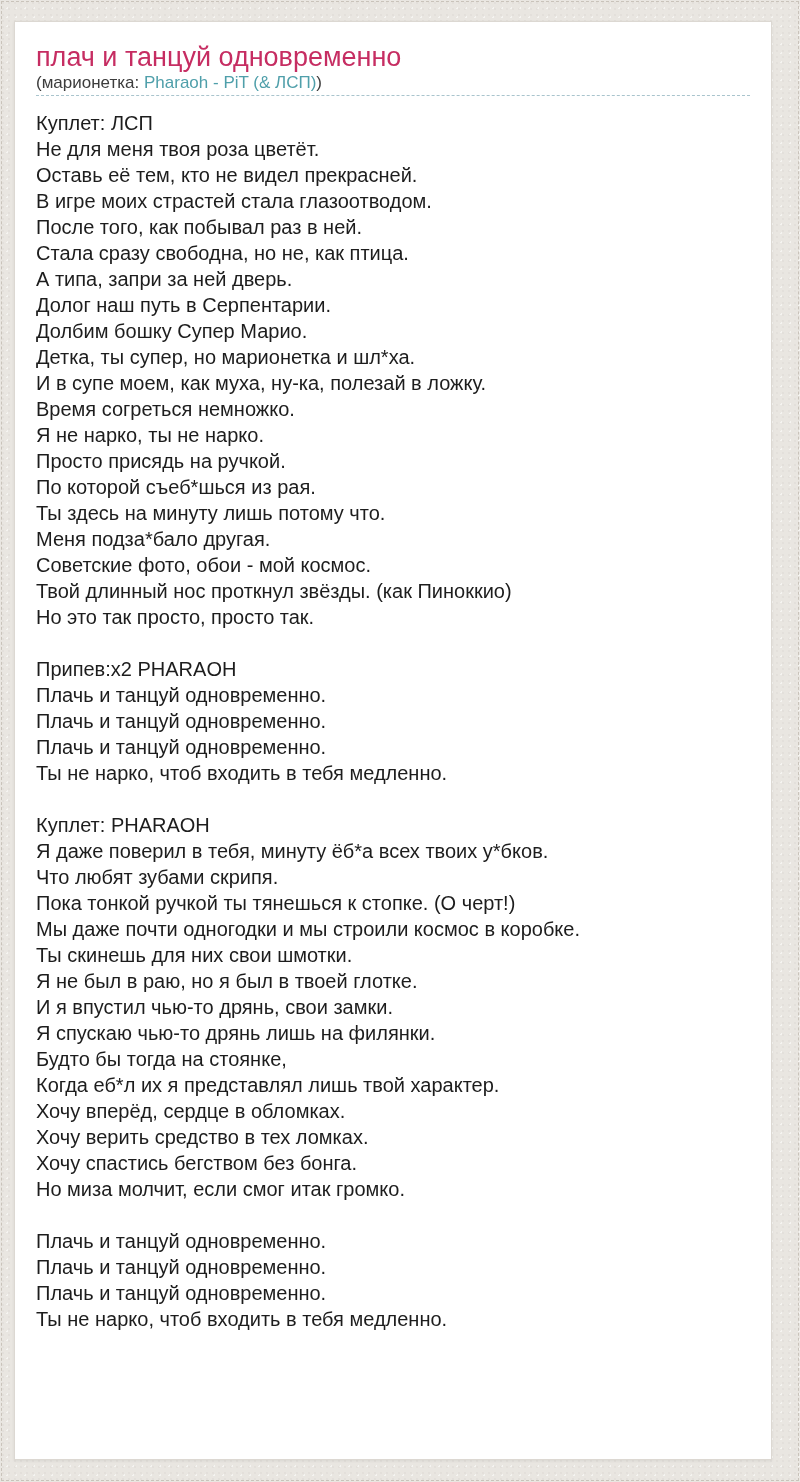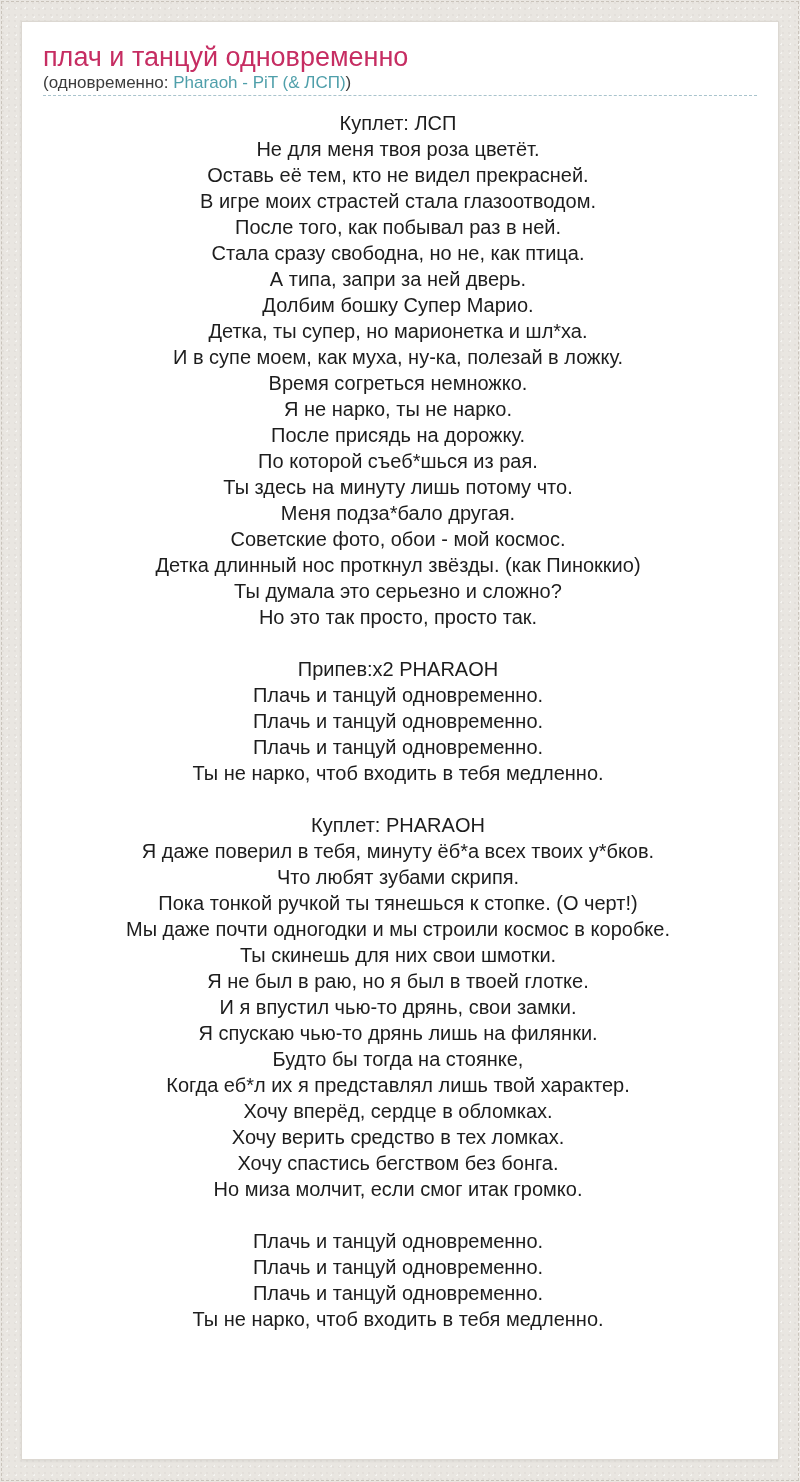--- a/index.html
+++ b/index.html
@@ -26,21 +26,21 @@
     overflow: hidden;
   }
   .page-border {
     position: absolute;
     inset: 1px;
     border: 1px dashed #c9c3ba;
     pointer-events: none;
   }
   .card {
     position: absolute;
-    left: 21px;
+    left: 14px;
     top: 21px;
     width: 758px;
     min-height: 1439px;
     background: var(--card-bg);
     border: 1px solid #dcd8d2;
     box-shadow: 0 1px 3px rgba(0,0,0,0.07);
   }
   .card-header {
     padding: 21px 21px 0 21px;
   }
@@ -63,57 +63,56 @@
     color: var(--link-color);
     text-decoration: none;
     cursor: pointer;
     text-align: center;
   }
   .lyrics {
     padding: 14px 25px 26px 21px;
     font-size: 20px;
     line-height: 26px;
     color: var(--text-color);
-    text-align: center;
   }
   .lyric-line {
     min-height: 26px;
     white-space: pre-wrap;
   }
 </style>
 </head>
 <body>
 
 <div class="page-border"></div>
 
 <div class="card">
   <div class="card-header">
     <h1 class="page-title">плач и танцуй одновременно</h1>
-    <div class="artist-line"><span>(одновременно: </span><a class="artist-link">Pharaoh - PiT (&amp; ЛСП)</a><span>)</span></div>
+    <div class="artist-line"><span>(марионетка: </span><a class="artist-link">Pharaoh - PiT (&amp; ЛСП)</a><span>)</span></div>
   </div>
   <div class="lyrics">
       <div class="lyric-line">Куплет: ЛСП</div>
       <div class="lyric-line">Не для меня твоя роза цветёт.</div>
       <div class="lyric-line">Оставь её тем, кто не видел прекрасней.</div>
       <div class="lyric-line">В игре моих страстей стала глазоотводом.</div>
       <div class="lyric-line">После того, как побывал раз в ней.</div>
       <div class="lyric-line">Стала сразу свободна, но не, как птица.</div>
       <div class="lyric-line">А типа, запри за ней дверь.</div>
+      <div class="lyric-line">Долог наш путь в Серпентарии.</div>
       <div class="lyric-line">Долбим бошку Супер Марио.</div>
       <div class="lyric-line">Детка, ты супер, но марионетка и шл*ха.</div>
       <div class="lyric-line">И в супе моем, как муха, ну-ка, полезай в ложку.</div>
       <div class="lyric-line">Время согреться немножко.</div>
       <div class="lyric-line">Я не нарко, ты не нарко.</div>
-      <div class="lyric-line">После присядь на дорожку.</div>
+      <div class="lyric-line">Просто присядь на ручкой.</div>
       <div class="lyric-line">По которой съеб*шься из рая.</div>
       <div class="lyric-line">Ты здесь на минуту лишь потому что.</div>
       <div class="lyric-line">Меня подза*бало другая.</div>
       <div class="lyric-line">Советские фото, обои - мой космос.</div>
-      <div class="lyric-line">Детка длинный нос проткнул звёзды. (как Пиноккио)</div>
-      <div class="lyric-line">Ты думала это серьезно и сложно?</div>
+      <div class="lyric-line">Твой длинный нос проткнул звёзды. (как Пиноккио)</div>
       <div class="lyric-line">Но это так просто, просто так.</div>
       <div class="lyric-line"></div>
       <div class="lyric-line">Припев:x2 PHARAOH</div>
       <div class="lyric-line">Плачь и танцуй одновременно.</div>
       <div class="lyric-line">Плачь и танцуй одновременно.</div>
       <div class="lyric-line">Плачь и танцуй одновременно.</div>
       <div class="lyric-line">Ты не нарко, чтоб входить в тебя медленно.</div>
       <div class="lyric-line"></div>
       <div class="lyric-line">Куплет: PHARAOH</div>
       <div class="lyric-line">Я даже поверил в тебя, минуту ёб*а всех твоих у*бков.</div>

